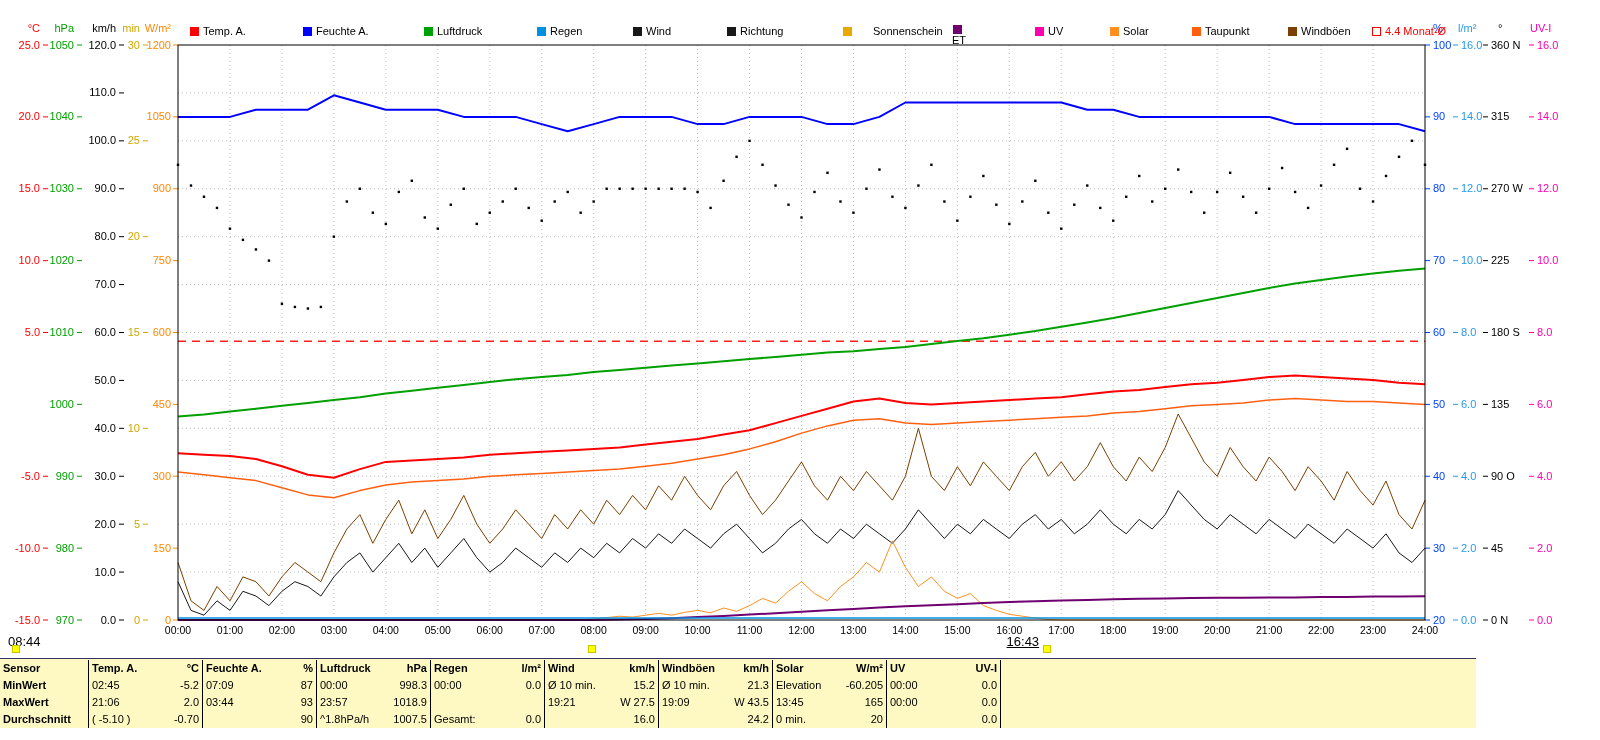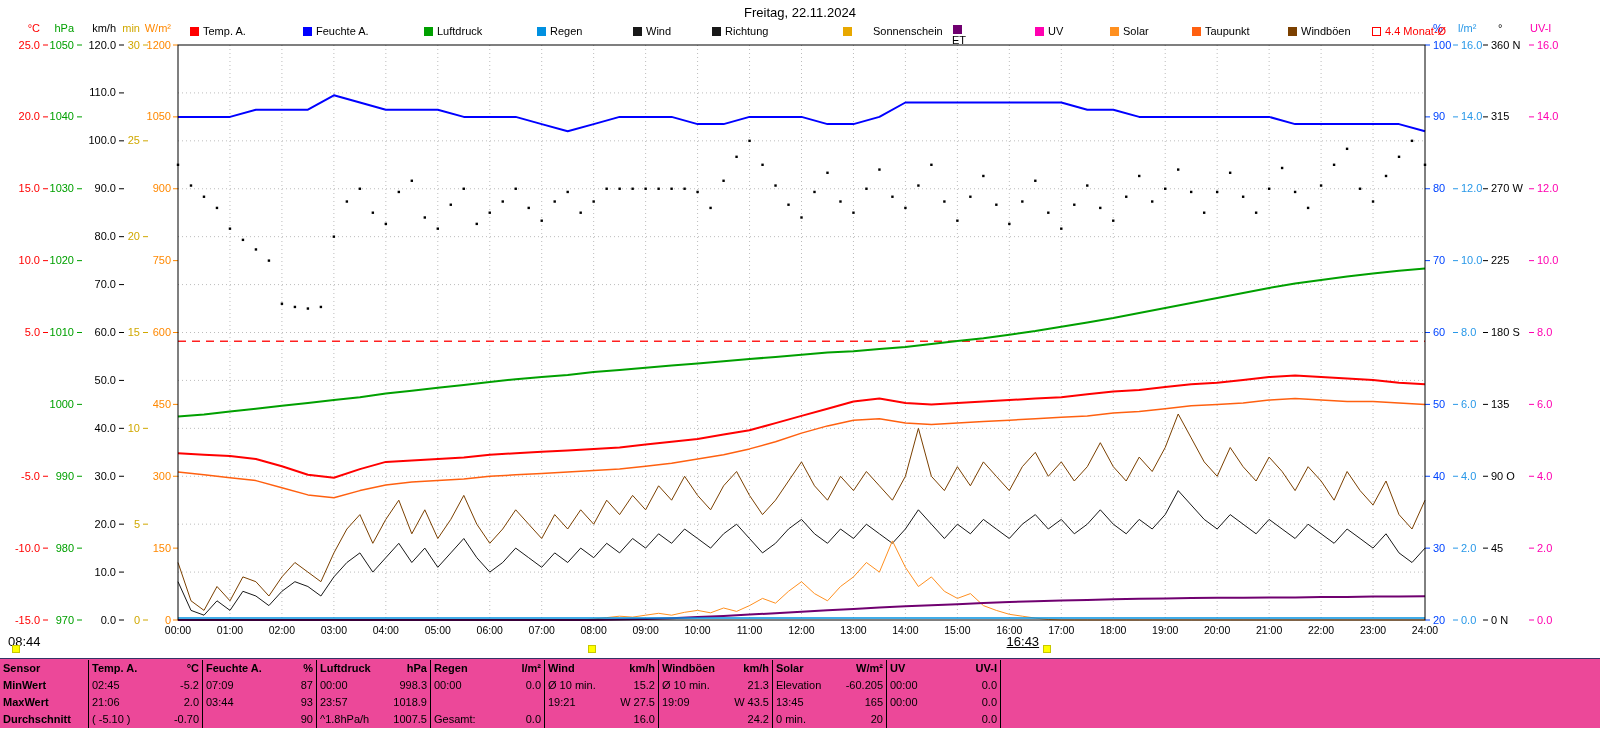--- a/index.html
+++ b/index.html
@@ -9,34 +9,33 @@
          font-size:13px;color:#000}
   svg{position:absolute;left:0;top:0}
   svg text{font-family:"Liberation Sans",sans-serif}
   .unit{position:absolute;top:22px;font-size:11px;white-space:nowrap}
   .unit.right{text-align:left}
   .unit.left{text-align:right}
   .leg{position:absolute;top:25px;font-size:11px;display:flex;align-items:center;white-space:nowrap}
   .leg .sw{width:9px;height:9px;display:inline-block;margin-right:4px;flex:0 0 auto}
   .anno{position:absolute;font-size:13px;color:#000;white-space:nowrap}
   .mark{position:absolute;width:8px;height:8px;background:#ffff00;border:1px solid #c8c800;box-sizing:border-box}
-  #stats{position:absolute;left:0;top:658px;width:1600px;height:70px;background:#ec4899;
+  #stats{position:absolute;left:0;top:658px;width:1476px;height:70px;background:#fef9c3;
          border-top:1px solid #336;display:grid;
          grid-template-columns:88px repeat(8,66px 48px) 10px;
          grid-auto-rows:17px;font-size:11px;color:#000;padding-top:1px;box-sizing:border-box}
   #stats .c{line-height:17px;height:17px;padding:0 3px;white-space:nowrap;overflow:hidden}
   #stats .b{font-weight:bold}
   #stats .r{text-align:right}
   #stats .g{border-left:1px solid #000}
 </style>
 </head>
 <body>
 
 <div class="stage">
-  <div class="title">Freitag, 22.11.2024</div>
   <div id="units">
       <div class="unit left" style="left: 10px; width: 30px; color: rgb(255, 0, 0);">°C</div>
       <div class="unit left" style="left: 44px; width: 30px; color: rgb(0, 160, 0);">hPa</div>
       <div class="unit left" style="left: 80px; width: 36px; color: rgb(0, 0, 0);">km/h</div>
       <div class="unit left" style="left: 106px; width: 34px; color: rgb(208, 168, 0);">min</div>
       <div class="unit left" style="left: 131px; width: 40px; color: rgb(255, 136, 0);">W/m²</div>
       <div class="unit right" style="left: 1433px; color: rgb(0, 68, 255);">%</div>
       <div class="unit right" style="left: 1458px; color: rgb(40, 152, 232);">l/m²</div>
       <div class="unit right" style="left: 1498px; color: rgb(0, 0, 0);">°</div>
       <div class="unit right" style="left: 1530px; color: rgb(255, 0, 176);">UV-I</div>
@@ -55,21 +54,21 @@
         <span style="color: rgb(0, 0, 0);">Luftdruck</span>
       </div>
       <div class="leg" style="left: 537px;">
         <span class="sw" style="background: rgb(0, 144, 224);"></span>
         <span style="color: rgb(0, 0, 0);">Regen</span>
       </div>
       <div class="leg" style="left: 633px;">
         <span class="sw" style="background: rgb(24, 24, 24);"></span>
         <span style="color: rgb(0, 0, 0);">Wind</span>
       </div>
-      <div class="leg" style="left: 712px;">
+      <div class="leg" style="left: 727px;">
         <span class="sw" style="background: rgb(24, 24, 24);"></span>
         <span style="color: rgb(0, 0, 0);">Richtung</span>
       </div>
       <div class="leg" style="left: 843px; gap: 17px;">
         <span class="sw" style="background: rgb(232, 168, 0);"></span>
         <span style="color: rgb(0, 0, 0);">Sonnenschein</span>
       </div>
       <div class="leg" style="left: 952px; flex-direction: column;">
         <span class="sw" style="background: rgb(112, 0, 112);"></span>
         <span style="color: rgb(0, 0, 0);">ET</span>

